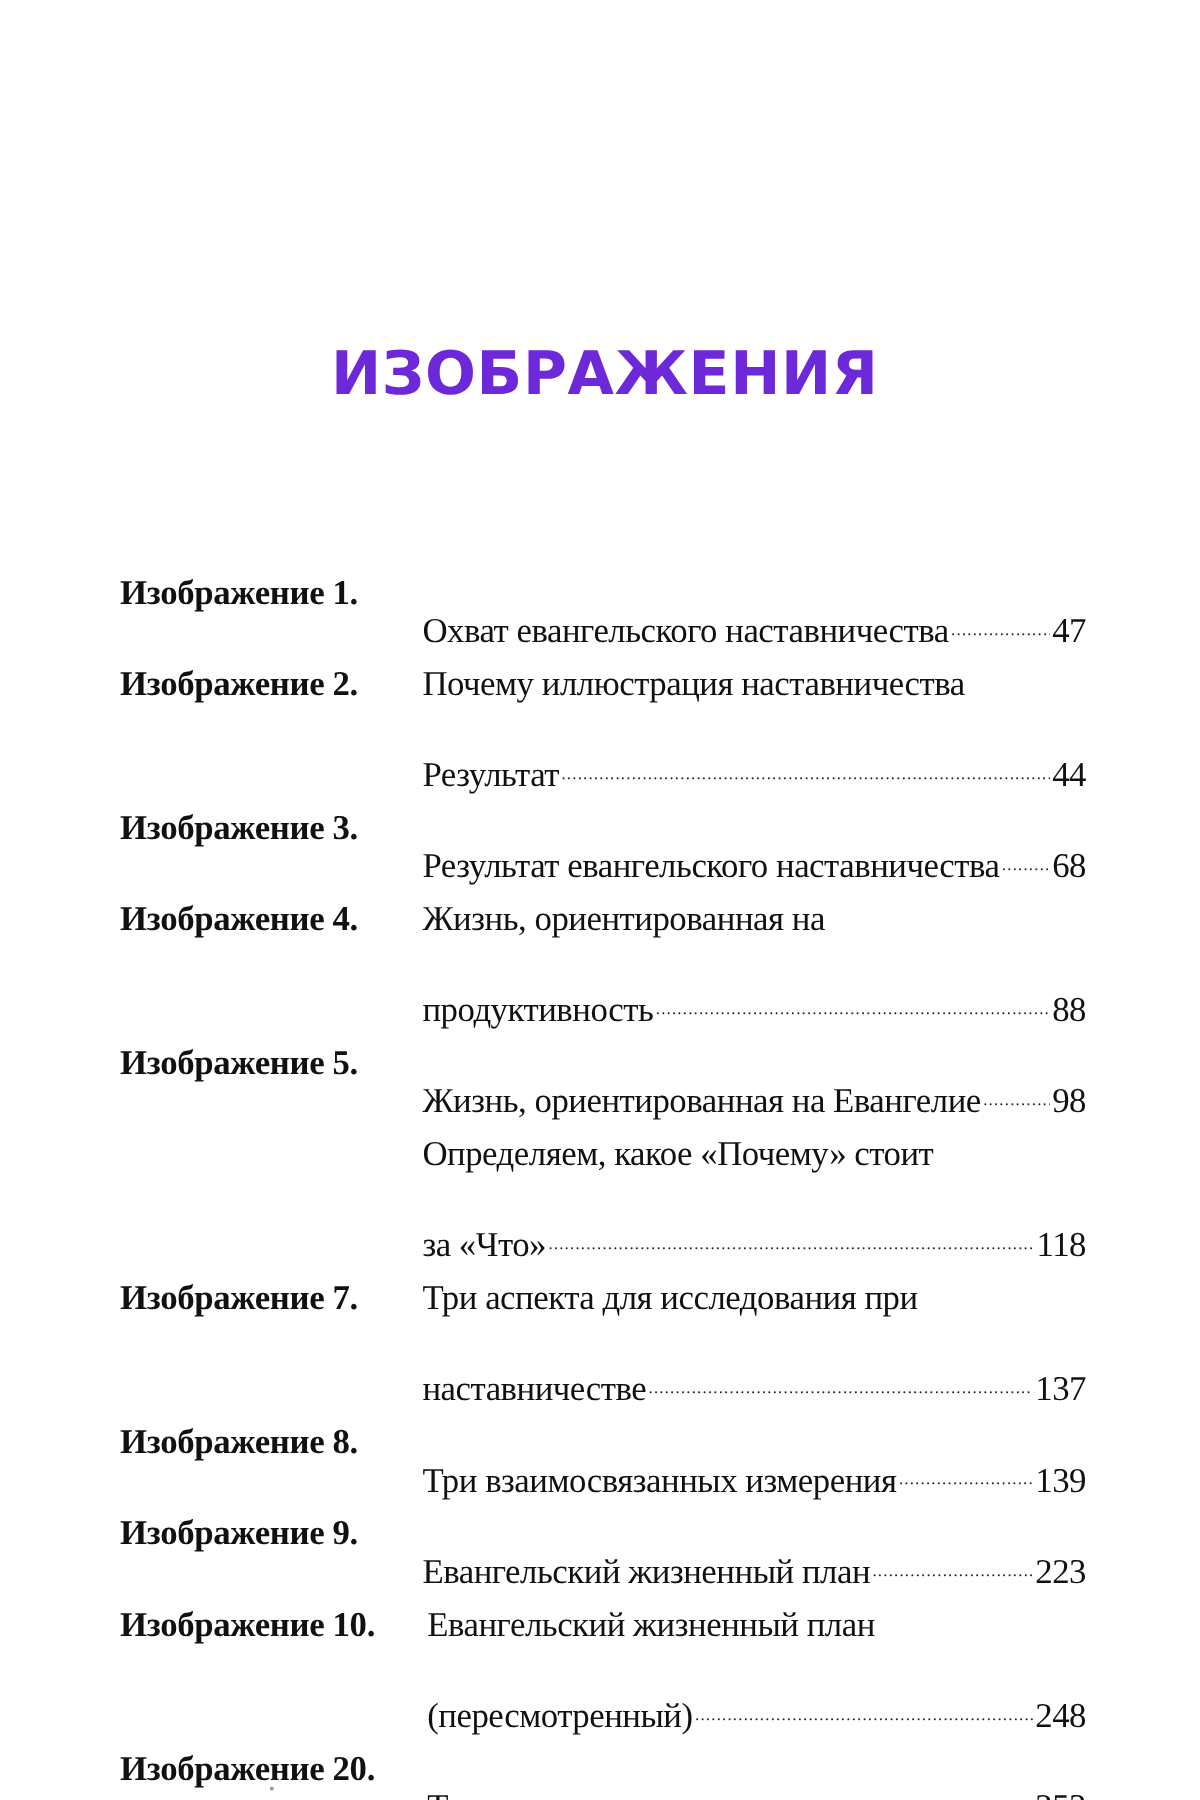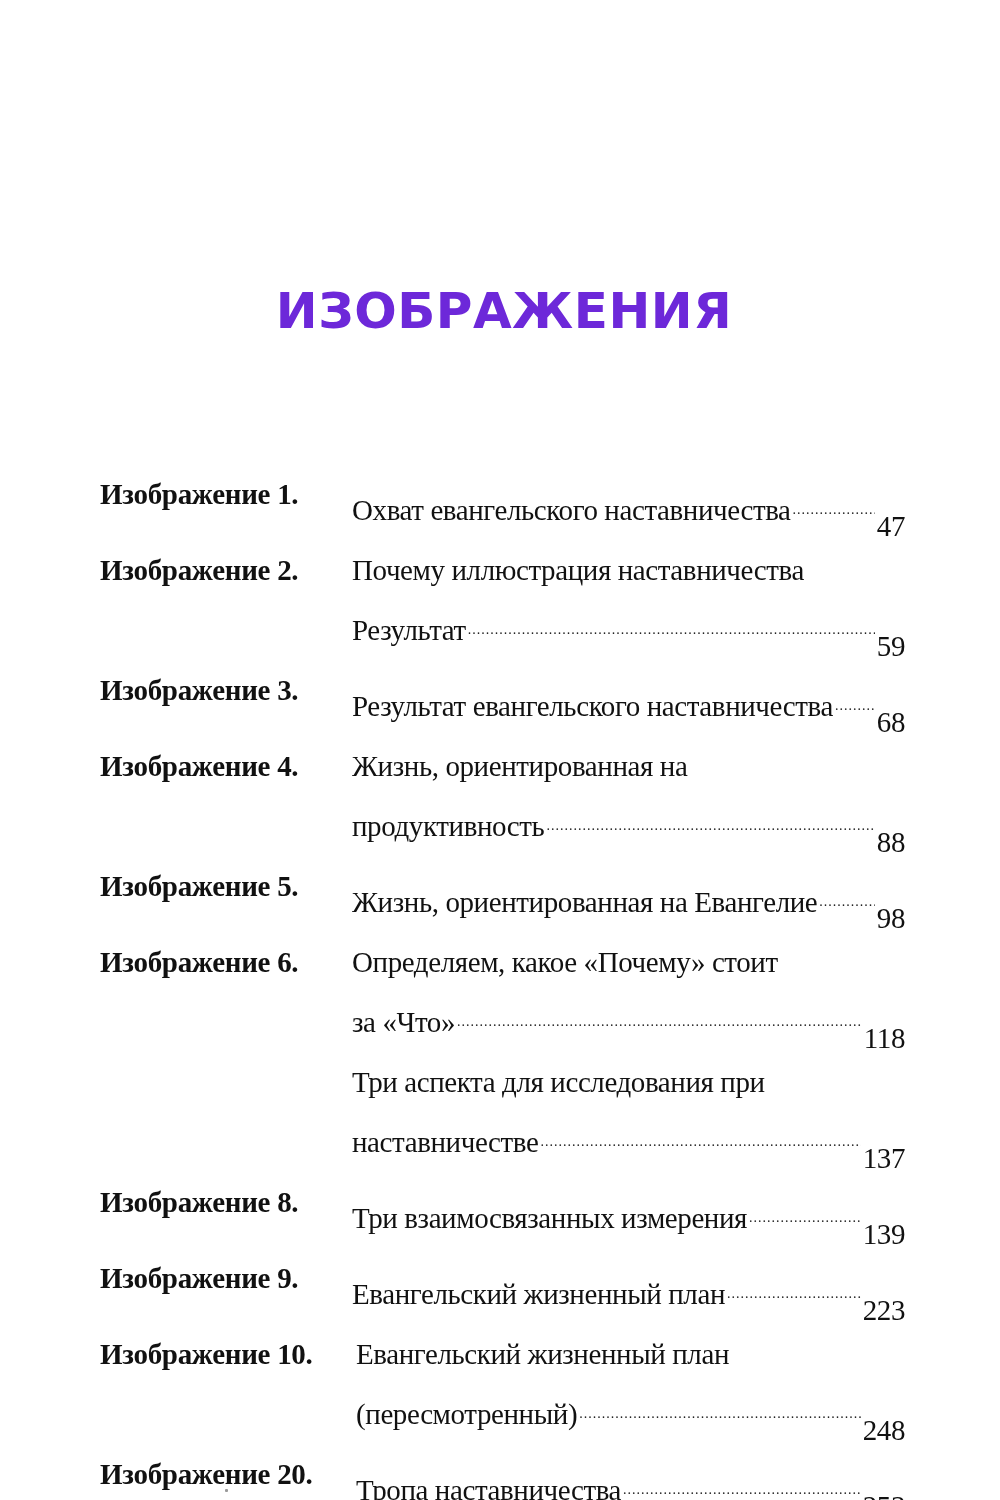--- a/index.html
+++ b/index.html
@@ -54,21 +54,21 @@
       font-size: 29px;
       line-height: 44px;
       letter-spacing: -0.4px;
     }
     .entry.wide .entry-body {
       margin-left: 356px;
       width: 549px;
     }
     .line {
       display: flex;
-      align-items: center;
+      align-items: flex-end;
       white-space: nowrap;
     }
     .line .text {
       flex: 0 0 auto;
     }
     .line .leader {
       flex: 1 1 auto;
       overflow: hidden;
       white-space: nowrap;
       font-size: 14px;
@@ -114,21 +114,21 @@
 
   <div class="entry">
     <span class="entry-label">Изображение 2.</span>
     <div class="entry-body">
       <div class="line">
         <span class="text">Почему иллюстрация наставничества</span>
       </div>
       <div class="line">
         <span class="text">Результат</span>
         <span class="leader"></span>
-        <span class="page-num">59</span>
+        <span class="page-num">44</span>
       </div>
     </div>
   </div>
 
   <div class="entry">
     <span class="entry-label">Изображение 3.</span>
     <div class="entry-body">
       <div class="line">
         <span class="text">Результат евангельского наставничества</span>
         <span class="leader"></span>
@@ -156,34 +156,34 @@
     <div class="entry-body">
       <div class="line">
         <span class="text">Жизнь, ориентированная на Евангелие</span>
         <span class="leader"></span>
         <span class="page-num">98</span>
       </div>
     </div>
   </div>
 
   <div class="entry">
-    <span class="entry-label">Изображение 6.</span>
     <div class="entry-body">
       <div class="line">
         <span class="text">Определяем, какое «Почему» стоит</span>
       </div>
       <div class="line">
         <span class="text">за «Что»</span>
         <span class="leader"></span>
         <span class="page-num">118</span>
       </div>
     </div>
   </div>
 
   <div class="entry">
+    <span class="entry-label">Изображение 7.</span>
     <div class="entry-body">
       <div class="line">
         <span class="text">Три аспекта для исследования при</span>
       </div>
       <div class="line">
         <span class="text">наставничестве</span>
         <span class="leader"></span>
         <span class="page-num">137</span>
       </div>
     </div>

